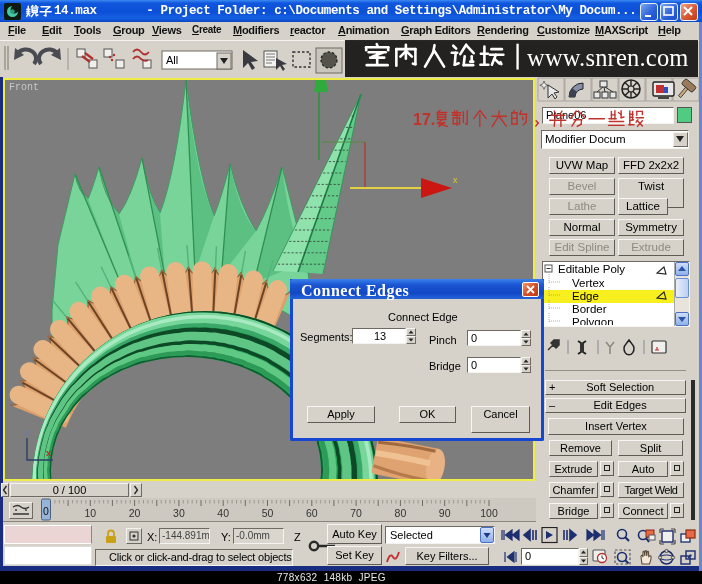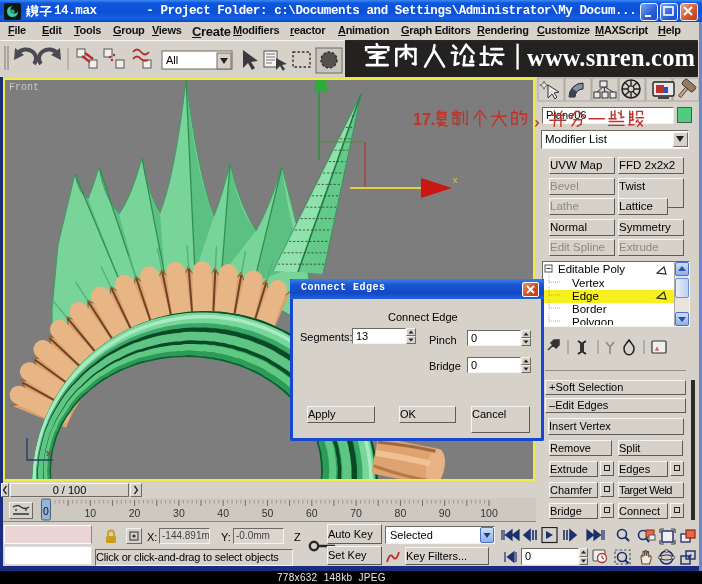--- a/index.html
+++ b/index.html
@@ -1,18 +1,18 @@
 <!DOCTYPE html>
 <html><head><meta charset="utf-8"><style>
 *{margin:0;padding:0;box-sizing:border-box}
 body{width:702px;height:584px;position:relative;overflow:hidden;font-family:"Liberation Sans",sans-serif;background:#d6d2ca}
 .ab{position:absolute}
 .bev{background:#d6d2ca;border-top:1px solid #f4f3f0;border-left:1px solid #f4f3f0;border-right:1px solid #6e6a63;border-bottom:1px solid #6e6a63}
 .sunk{border-top:1px solid #6e6a63;border-left:1px solid #6e6a63;border-right:1px solid #f4f3f0;border-bottom:1px solid #f4f3f0}
-.btn{background:#d6d2ca;border-top:1px solid #f7f6f4;border-left:1px solid #f7f6f4;border-right:1px solid #5f5b55;border-bottom:1px solid #5f5b55;color:#000;font-size:11px;line-height:13px}
+.btn{background:#d6d2ca;border-top:1px solid #f7f6f4;border-left:1px solid #f7f6f4;border-right:1px solid #5f5b55;border-bottom:1px solid #5f5b55;color:#000;text-align:center;font-size:11px;line-height:13px}
 .dis{color:#8e8a80}
 </style></head><body>
 <div class="ab" style="left:0;top:0;width:702px;height:22px;background:linear-gradient(180deg,#3a8af2 0%,#1057dd 14%,#0b4fd7 55%,#1760e2 82%,#0947c2 100%)"></div>
 <svg class="ab" width="17" height="17" style="left:4px;top:3px">
     <rect x="0" y="0" width="17" height="17" rx="2" fill="#0d1a12"></rect>
     <path d="M 8.5,3 A 5.5,5.5 0 1 0 14,8.5 A 4,4 0 1 1 8.5,3 Z" fill="#43c9a8"></path>
     <circle cx="8.5" cy="8.5" r="2.2" fill="#2a9a7c"></circle>
   </svg>
 <svg class="ab" width="660" height="22" style="left:0;top:0">
     <g stroke="#fff" stroke-width="1.4" stroke-linecap="round">
@@ -50,21 +50,21 @@
     <path d="M 7,14 L 13,14" stroke="#fff" stroke-width="2"></path>
     <rect x="26" y="5" width="9" height="8" fill="none" stroke="#fff" stroke-width="1.6"></rect>
     <path d="M 46,5 L 54,13 M 54,5 L 46,13" stroke="#fff" stroke-width="2"></path>
   </svg>
 <div class="ab" style="left:0;top:22px;width:702px;height:18px;background:#d6d2ca"></div>
 <div class="ab" style="left:8px;top:24px;font-size:11px;font-weight:bold;letter-spacing:-0.3px;color:#111"><span style="text-decoration:underline">F</span>ile</div>
 <div class="ab" style="left:42px;top:24px;font-size:11px;font-weight:bold;letter-spacing:-0.3px;color:#111"><span style="text-decoration:underline">E</span>dit</div>
 <div class="ab" style="left:74px;top:24px;font-size:11px;font-weight:bold;letter-spacing:-0.3px;color:#111"><span style="text-decoration:underline">T</span>ools</div>
 <div class="ab" style="left:113px;top:24px;font-size:11px;font-weight:bold;letter-spacing:-0.3px;color:#111"><span style="text-decoration:underline">G</span>roup</div>
 <div class="ab" style="left:152px;top:24px;font-size:11px;font-weight:bold;letter-spacing:-0.3px;color:#111"><span style="text-decoration:underline">V</span>iews</div>
-<div class="ab" style="left:192px;top:24px;font-size:13px;font-weight:bold;letter-spacing:-0.3px;color:#111"><span style="text-decoration:underline">C</span>reate</div>
+<div class="ab" style="left:192px;top:24px;font-size:10px;font-weight:bold;letter-spacing:-0.3px;color:#111"><span style="text-decoration:underline">C</span>reate</div>
 <div class="ab" style="left:233px;top:24px;font-size:11px;font-weight:bold;letter-spacing:-0.3px;color:#111"><span style="text-decoration:underline">M</span>odifiers</div>
 <div class="ab" style="left:290px;top:24px;font-size:11px;font-weight:bold;letter-spacing:-0.3px;color:#111"><span style="text-decoration:underline">r</span>eactor</div>
 <div class="ab" style="left:338px;top:24px;font-size:11px;font-weight:bold;letter-spacing:-0.3px;color:#111"><span style="text-decoration:underline">A</span>nimation</div>
 <div class="ab" style="left:401px;top:24px;font-size:11px;font-weight:bold;letter-spacing:-0.3px;color:#111"><span style="text-decoration:underline">G</span>raph Editors</div>
 <div class="ab" style="left:477px;top:24px;font-size:11px;font-weight:bold;letter-spacing:-0.3px;color:#111"><span style="text-decoration:underline">R</span>endering</div>
 <div class="ab" style="left:537px;top:24px;font-size:11px;font-weight:bold;letter-spacing:-0.3px;color:#111"><span style="text-decoration:underline">C</span>ustomize</div>
 <div class="ab" style="left:595px;top:24px;font-size:11px;font-weight:bold;letter-spacing:-0.3px;color:#111"><span style="text-decoration:underline">M</span>AXScript</div>
 <div class="ab" style="left:658px;top:24px;font-size:11px;font-weight:bold;letter-spacing:-0.3px;color:#111"><span style="text-decoration:underline">H</span>elp</div>
 <div class="ab" style="left:0;top:40px;width:702px;height:37px;background:#d6d2ca;border-top:1px solid #f4f3f0"></div>
 <svg class="ab" width="350" height="37" style="left:0;top:40px">
@@ -144,21 +144,21 @@
       <line x1="477.6" y1="54.8" x2="485.2" y2="54.8"></line>
       <line x1="477.1" y1="66.7" x2="485.7" y2="66.7"></line>
       <line x1="489.0" y1="49.9" x2="500.3" y2="49.9"></line>
       <line x1="487.3" y1="55.9" x2="501.9" y2="55.9"></line>
       <line x1="493.8" y1="55.9" x2="489.5" y2="66.7"></line>
       <line x1="492.7" y1="60.7" x2="497.6" y2="65.6"></line>
       <line x1="498.7" y1="64.0" x2="499.8" y2="66.1"></line>
     </g>
     <rect x="516" y="44" width="2.5" height="28" fill="#fff"></rect>
   </svg>
-<div class="ab" style="left:527px;top:44px;font-family:'Liberation Serif',serif;font-weight:bold;font-size:24.5px;color:#fff;letter-spacing:0.2px">www.snren.com</div>
+<div class="ab" style="left:527px;top:44px;font-family:'Liberation Serif',serif;font-weight:normal;font-size:24.5px;color:#fff;letter-spacing:0.2px">www.snren.com</div>
 <div class="ab" style="left:0;top:77px;width:3px;height:494px;background:#1a2c80"></div>
 <div class="ab" style="left:3px;top:78px;width:532px;height:403px;background:#efec45"></div>
 <div class="ab" style="left:5px;top:80px;width:528px;height:399px;background:#7d7d7d"></div>
 <svg width="528" height="399" viewBox="5 80 528 399" style="position:absolute;left:5px;top:80px">
 <defs>
       <clipPath id="crownclip">
         <path d="M 52,310 L 58,245 L 75,174 Q 78,192 88,199 Q 92,190 99,167 Q 104,198 119,214 Q 131,198 142,158 Q 148,194 160,213 Q 175,175 186,80 Q 198,175 214,216 Q 222,196 230,164 Q 240,206 256,231 Q 270,206 282,167 Q 296,222 306,262 L 310,285 L 299.5,320.3 L 291.0,315.7 L 282.6,311.0 L 274.0,306.3 L 265.1,302.1 L 256.0,298.3 L 246.6,295.1 L 237.1,292.3 L 227.3,290.1 L 217.4,288.5 L 207.5,287.4 L 197.4,286.9 L 187.3,287.1 L 177.2,287.8 L 167.1,289.1 L 157.1,291.1 L 147.3,293.6 L 137.6,296.7 L 128.2,300.5 L 119.0,304.8 L 110.0,309.6 L 101.4,315.0 L 93.2,320.8 L 85.3,327.2 L 77.8,334.0 L 70.8,341.1 L 64.2,348.7 L 58.1,356.6 L 52.4,364.8 Z"></path>
       </clipPath>
     </defs>
 <path d="M 52,310 L 58,245 L 75,174 Q 78,192 88,199 Q 92,190 99,167 Q 104,198 119,214 Q 131,198 142,158 Q 148,194 160,213 Q 175,175 186,80 Q 198,175 214,216 Q 222,196 230,164 Q 240,206 256,231 Q 270,206 282,167 Q 296,222 306,262 L 310,285 L 299.5,320.3 L 291.0,315.7 L 282.6,311.0 L 274.0,306.3 L 265.1,302.1 L 256.0,298.3 L 246.6,295.1 L 237.1,292.3 L 227.3,290.1 L 217.4,288.5 L 207.5,287.4 L 197.4,286.9 L 187.3,287.1 L 177.2,287.8 L 167.1,289.1 L 157.1,291.1 L 147.3,293.6 L 137.6,296.7 L 128.2,300.5 L 119.0,304.8 L 110.0,309.6 L 101.4,315.0 L 93.2,320.8 L 85.3,327.2 L 77.8,334.0 L 70.8,341.1 L 64.2,348.7 L 58.1,356.6 L 52.4,364.8 Z" fill="#79d49a" stroke="#3f9d63" stroke-width="1"></path>
@@ -389,21 +389,21 @@
     <rect x="128" y="10" width="4" height="6" fill="#3050c0"></rect>
     <path d="M 122,21 h 11" stroke="#222" stroke-width="1.6"></path>
     <g transform="rotate(40 150 12)">
       <rect x="143" y="4" width="14" height="7" rx="2" fill="#9a7a58" stroke="#333" stroke-width="0.9"></rect>
       <rect x="148.5" y="11" width="3" height="11" fill="#c8a878" stroke="#333" stroke-width="0.8"></rect>
     </g>
   </svg>
 <div class="ab sunk" style="left:542px;top:107px;width:132px;height:17px;background:#fff;font-size:11px;padding-left:3px;line-height:15px">Plane06</div>
 <div class="ab" style="left:677px;top:107px;width:15px;height:16px;background:#4fcb82;border:1px solid #555"></div>
 <div class="ab sunk" style="left:541px;top:130px;width:148px;height:19px;background:#fff"></div>
-<div class="ab" style="left:545px;top:133px;font-size:11.5px;color:#000;z-index:3">Modifier List</div>
+<div class="ab" style="left:545px;top:133px;font-size:11.5px;color:#000;z-index:3">Modifier Docum</div>
 <div class="ab bev" style="left:673px;top:132px;width:15px;height:15px"></div>
 <svg class="ab" width="10" height="8" style="left:676px;top:136px">
     <path d="M 0,0 L 8,0 L 4,6 Z" fill="#222"></path>
   </svg>
 <div class="ab btn" style="left:549px;top:157px;width:66px;height:17px;font-size:11.5px;line-height:15px">UVW Map</div>
 <div class="ab btn" style="left:618px;top:157px;width:66px;height:17px;font-size:11.5px;line-height:15px">FFD 2x2x2</div>
 <div class="ab btn dis" style="left:549px;top:178px;width:66px;height:17px;font-size:11.5px;line-height:15px">Bevel</div>
 <div class="ab btn" style="left:618px;top:178px;width:66px;height:30px;font-size:11.5px;line-height:15px">Twist</div>
 <div class="ab btn dis" style="left:549px;top:198px;width:66px;height:17px;font-size:11.5px;line-height:15px">Lathe</div>
 <div class="ab btn" style="left:618px;top:198px;width:50px;height:17px;font-size:11.5px;line-height:15px">Lattice</div>
@@ -452,48 +452,48 @@
 <div class="ab" style="left:545px;top:370px;width:141px;height:1px;background:#938f87"></div>
 <div class="ab btn" style="left:545px;top:380px;width:141px;height:15px;font-size:11px;line-height:13px"><span style="float:left;margin-left:3px">+</span>Soft Selection</div>
 <div class="ab btn" style="left:545px;top:398px;width:141px;height:15px;font-size:11px;line-height:13px"><span style="float:left;margin-left:3px">–</span>Edit Edges</div>
 <div class="ab btn" style="left:548px;top:418px;width:136px;height:17px;line-height:15px">Insert Vertex</div>
 <div class="ab btn" style="left:549px;top:440px;width:63px;height:16px;line-height:14px">Remove</div>
 <div class="ab btn" style="left:618px;top:440px;width:65px;height:16px;line-height:14px">Split</div>
 <div class="ab btn" style="left:549px;top:461px;width:49px;height:16px;line-height:14px">Extrude</div>
 <div class="ab btn" style="left:600px;top:461px;width:14px;height:15px">
     <span style="display:block;margin:3px auto 0;width:6px;height:6px;border:1.5px solid #222"></span>
   </div>
-<div class="ab btn" style="left:618px;top:461px;width:50px;height:16px;line-height:14px">Edges</div>
+<div class="ab btn" style="left:618px;top:461px;width:50px;height:16px;line-height:14px">Auto</div>
 <div class="ab btn" style="left:670px;top:461px;width:14px;height:15px">
     <span style="display:block;margin:3px auto 0;width:6px;height:6px;border:1.5px solid #222"></span>
   </div>
 <div class="ab btn" style="left:549px;top:482px;width:49px;height:16px;line-height:14px">Chamfer</div>
 <div class="ab btn" style="left:600px;top:482px;width:14px;height:15px">
     <span style="display:block;margin:3px auto 0;width:6px;height:6px;border:1.5px solid #222"></span>
   </div>
 <div class="ab btn" style="left:618px;top:482px;width:66px;height:16px;line-height:14px;letter-spacing:-0.5px">Target Weld</div>
 <div class="ab btn" style="left:549px;top:503px;width:49px;height:16px;line-height:14px">Bridge</div>
 <div class="ab btn" style="left:600px;top:503px;width:14px;height:15px">
     <span style="display:block;margin:3px auto 0;width:6px;height:6px;border:1.5px solid #222"></span>
   </div>
 <div class="ab btn" style="left:618px;top:503px;width:50px;height:16px;line-height:14px">Connect</div>
 <div class="ab btn" style="left:670px;top:503px;width:14px;height:15px">
     <span style="display:block;margin:3px auto 0;width:6px;height:6px;border:1.5px solid #222"></span>
   </div>
 <div class="ab" style="left:691px;top:380px;width:4px;height:140px;background:#2a2a2a"></div>
 <div class="ab" style="left:290px;top:279px;width:254px;height:162px;background:#d6d2ca;border:3px solid #1747d0;border-top:none;border-radius:0 0 2px 2px;z-index:60"></div>
 <div class="ab" style="left:290px;top:279px;width:254px;height:20px;background:linear-gradient(180deg,#3b80ea 0%,#1a55d2 30%,#1148c6 70%,#2563da 100%);border-radius:3px 3px 0 0;z-index:61"></div>
-<div class="ab" style="left:301px;top:282px;font-family:Liberation Mono, monospace;font-weight:bold;font-size:10px;letter-spacing:0.5px;color:#fff;z-index:62">Connect Edges</div>
+<div class="ab" style="left:301px;top:282px;font-family:Liberation Serif, serif;font-weight:bold;font-size:16px;letter-spacing:0.5px;color:#fff;z-index:62">Connect Edges</div>
 <div class="ab" style="left:522px;top:282px;width:17px;height:15px;background:linear-gradient(135deg,#f0956e,#d4512a 50%,#bc3a10);border:1px solid #fff;border-radius:2px;z-index:62"></div>
 <svg class="ab" width="17" height="15" style="left:522px;top:282px;z-index:63">
     <path d="M 5,4 L 12,11 M 12,4 L 5,11" stroke="#fff" stroke-width="1.8"></path>
   </svg>
 <div class="ab" style="left:388px;top:311px;font-size:11px;z-index:62">Connect Edge</div>
 <div class="ab" style="left:300px;top:331px;font-size:11px;z-index:62">Segments:</div>
-<div class="ab sunk" style="left:352px;top:328px;width:54px;height:16px;background:#fff;font-size:11px;line-height:14px;padding-left:3px;z-index:62">13</div>
+<div class="ab sunk" style="left:352px;top:328px;width:54px;height:16px;background:#fff;font-size:11px;line-height:14px;padding-left:21px;z-index:62">13</div>
 <div class="ab" style="left:429px;top:334px;font-size:11px;z-index:62">Pinch</div>
 <div class="ab sunk" style="left:467px;top:330px;width:54px;height:16px;background:#fff;font-size:11px;line-height:14px;padding-left:3px;z-index:62">0</div>
 <div class="ab" style="left:429px;top:360px;font-size:11px;z-index:62">Bridge</div>
 <div class="ab sunk" style="left:467px;top:357px;width:54px;height:16px;background:#fff;font-size:11px;line-height:14px;padding-left:3px;z-index:62">0</div>
 <div class="ab bev" style="left:406px;top:328px;width:10px;height:8px;z-index:62"></div>
 <div class="ab bev" style="left:406px;top:336px;width:10px;height:8px;z-index:62"></div>
 <svg class="ab" width="10" height="16" style="left:406px;top:328px;z-index:63">
     <path d="M 5,2.5 L 7.5,5.5 L 2.5,5.5 Z M 5,13.5 L 7.5,10.5 L 2.5,10.5 Z" fill="#222"></path>
   </svg>
 <div class="ab bev" style="left:521px;top:330px;width:10px;height:8px;z-index:62"></div>
@@ -656,21 +656,21 @@
   </svg>
 <div class="ab" style="left:147px;top:531px;font-size:11px">X:</div>
 <div class="ab sunk" style="left:159px;top:528px;width:51px;height:16px;background:#dad6ce;font-size:10px;line-height:14px;color:#444;padding-left:2px;overflow:hidden;white-space:nowrap">-144.891mi</div>
 <div class="ab" style="left:221px;top:531px;font-size:11px">Y:</div>
 <div class="ab sunk" style="left:233px;top:528px;width:51px;height:16px;background:#dad6ce;font-size:10px;line-height:14px;color:#444;padding-left:2px">-0.0mm</div>
 <div class="ab" style="left:294px;top:531px;font-size:11px">Z</div>
 <svg class="ab" width="30" height="18" style="left:308px;top:537px">
     <circle cx="6" cy="9" r="4.2" fill="none" stroke="#2a2a2a" stroke-width="2.4"></circle>
     <path d="M 10,9 L 27,9 M 21,9 L 21,14 M 25,9 L 25,13" stroke="#2a2a2a" stroke-width="2.4"></path>
   </svg>
-<div class="ab sunk" style="left:95px;top:549px;width:198px;height:17px;font-size:11px;line-height:15px;padding-left:0;letter-spacing:-0.2px;white-space:nowrap;overflow:hidden">Click or click-and-drag to select objects</div>
+<div class="ab sunk" style="left:95px;top:549px;width:198px;height:17px;font-size:11px;line-height:15px;padding-left:13px;letter-spacing:-0.2px;white-space:nowrap;overflow:hidden">Click or click-and-drag to select objects</div>
 <div class="ab btn" style="left:327px;top:524px;width:55px;height:20px;line-height:18px">Auto Key</div>
 <div class="ab btn" style="left:327px;top:546px;width:55px;height:19px;line-height:17px">Set Key</div>
 <div class="ab sunk" style="left:385px;top:526px;width:110px;height:18px;background:#fff;font-size:11px;line-height:16px;padding-left:4px">Selected</div>
 <div class="ab" style="left:480px;top:527px;width:14px;height:16px;background:linear-gradient(180deg,#cfdefa,#8fb0e8);border:1px solid #4a70c8;border-radius:2px"></div>
 <svg class="ab" width="14" height="16" style="left:480px;top:527px;z-index:2">
     <path d="M 3.5,6 L 10.5,6 L 7,11 Z" fill="#1a3a88"></path>
   </svg>
 <svg class="ab" width="16" height="18" style="left:385px;top:548px">
     <path d="M 2,14 Q 5,4 8,9 Q 11,14 14,4" stroke="#c03030" stroke-width="1.8" fill="none"></path>
   </svg>

